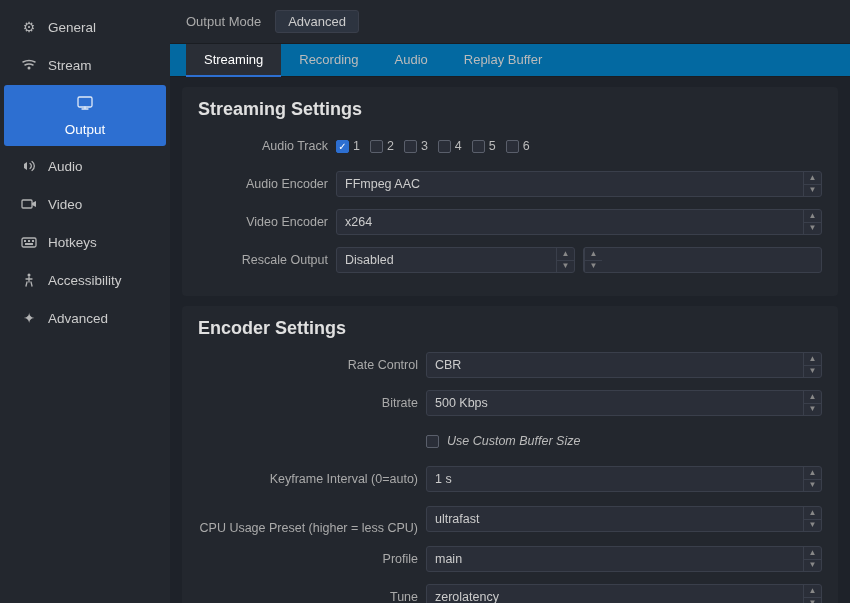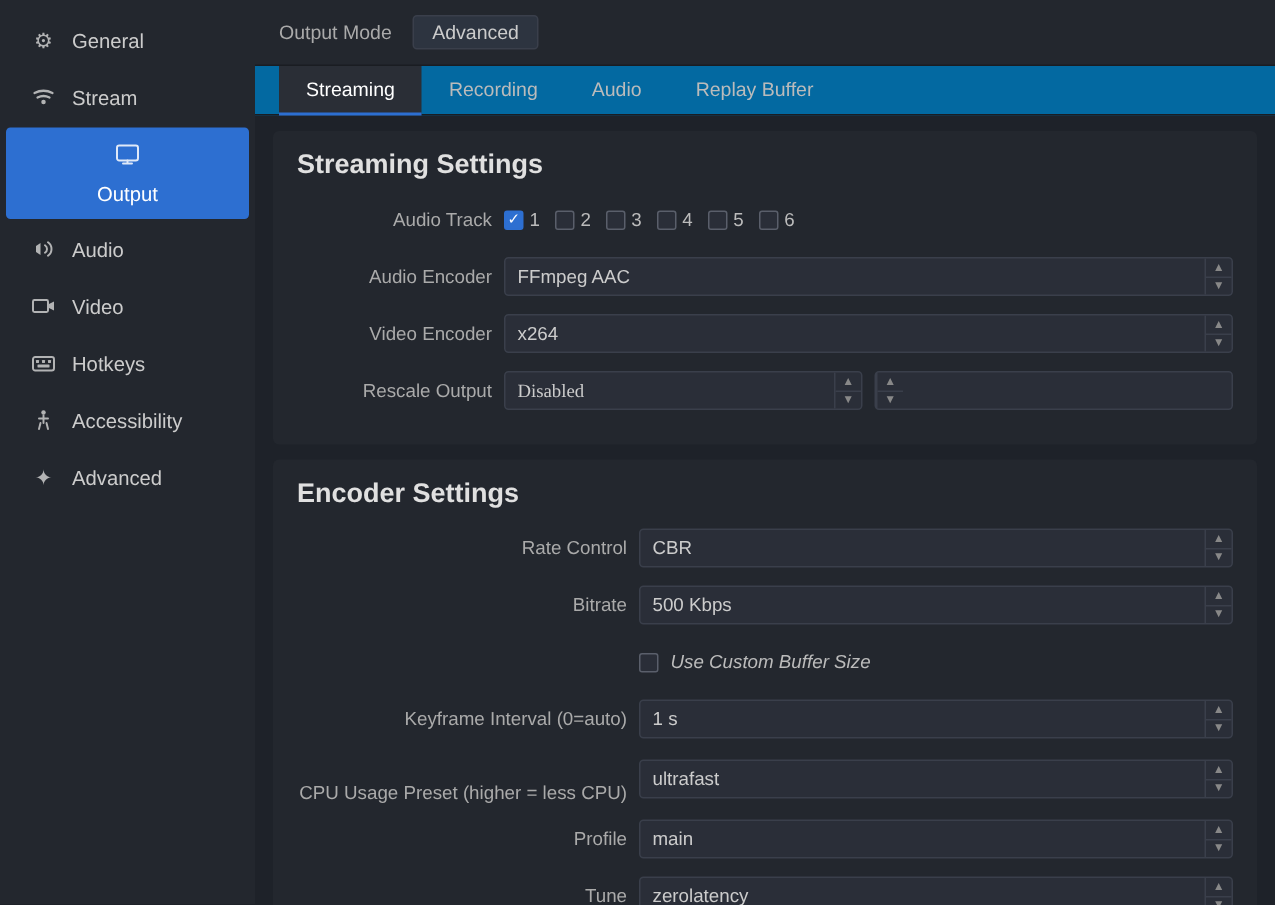--- a/index.html
+++ b/index.html
@@ -378,21 +378,21 @@
               <div class="spinbox-arrow up">▲</div>
               <div class="spinbox-arrow">▼</div>
             </div>
           </div>
         </div>
       </div>
 
       <div class="form-row">
         <span class="form-label" style="width:130px;">Rescale Output</span>
         <div class="form-control" style="display:flex; gap:8px;">
-          <div class="spinbox" style="flex:1;font-family:Liberation Serif, serif;">
+          <div class="spinbox" style="flex:1;">
             <span class="spinbox-value">Disabled</span>
             <div class="spinbox-arrows">
               <div class="spinbox-arrow up">▲</div>
               <div class="spinbox-arrow">▼</div>
             </div>
           </div>
           <div class="spinbox" style="flex:1;">
             <div class="spinbox-arrows">
               <div class="spinbox-arrow up">▲</div>
               <div class="spinbox-arrow">▼</div>

